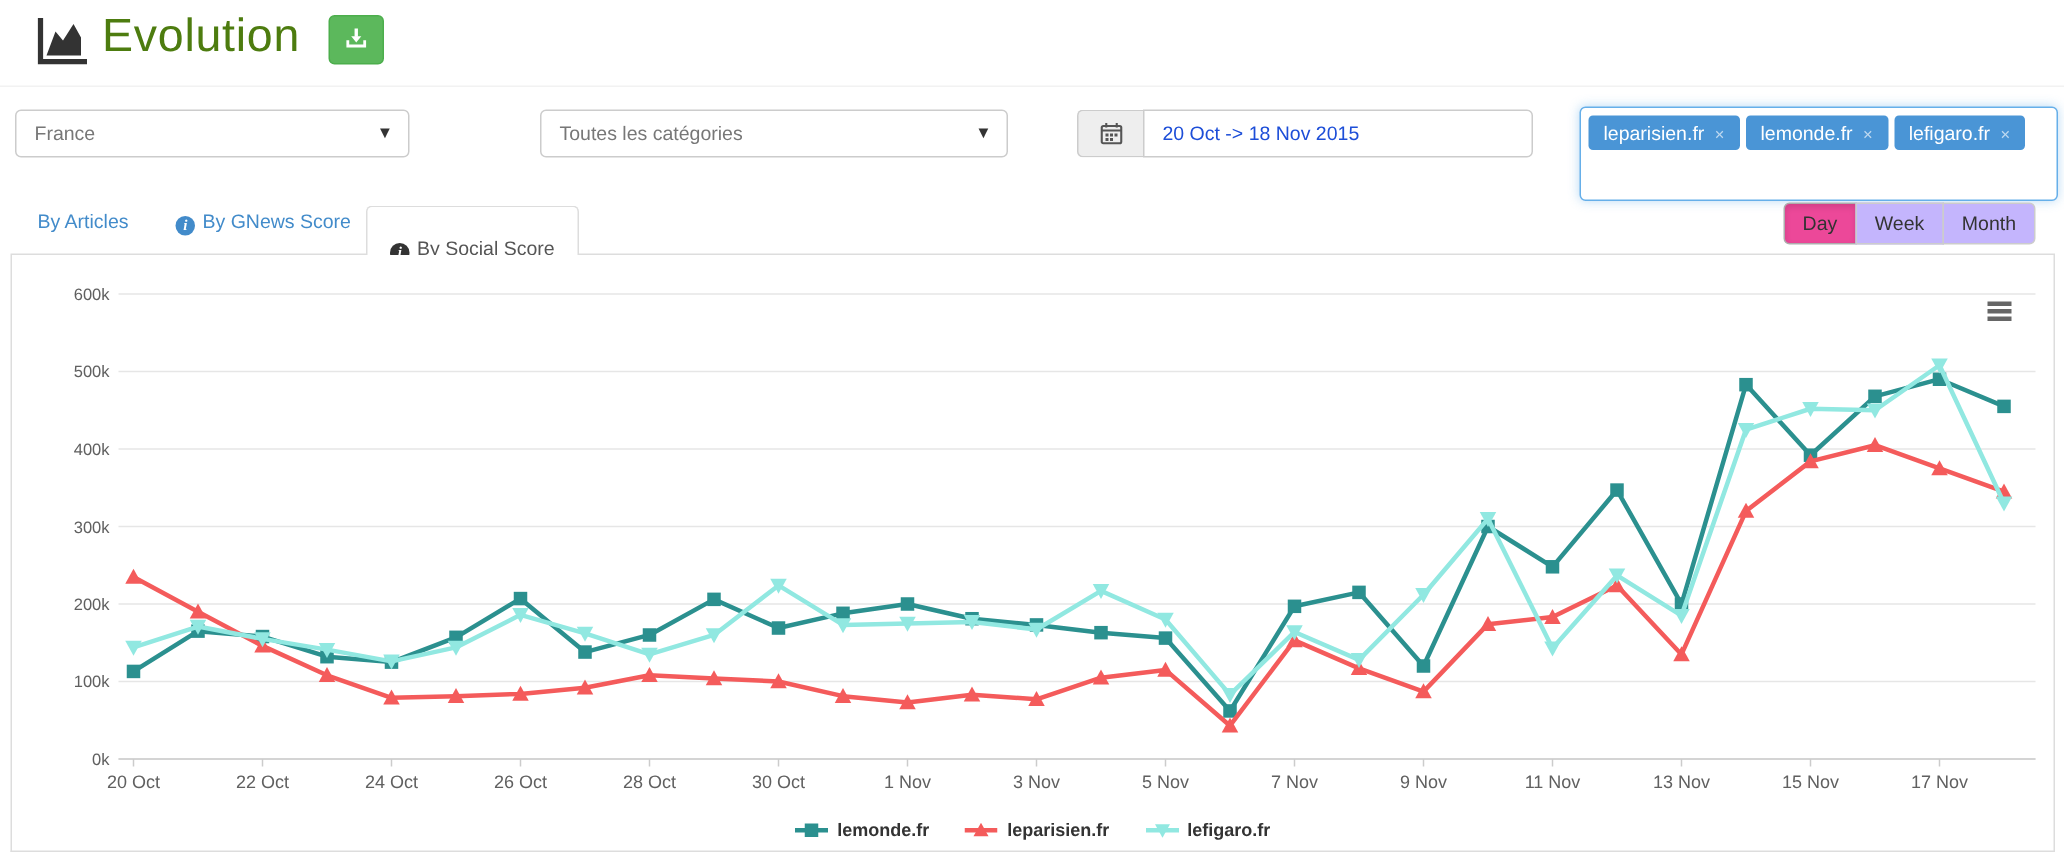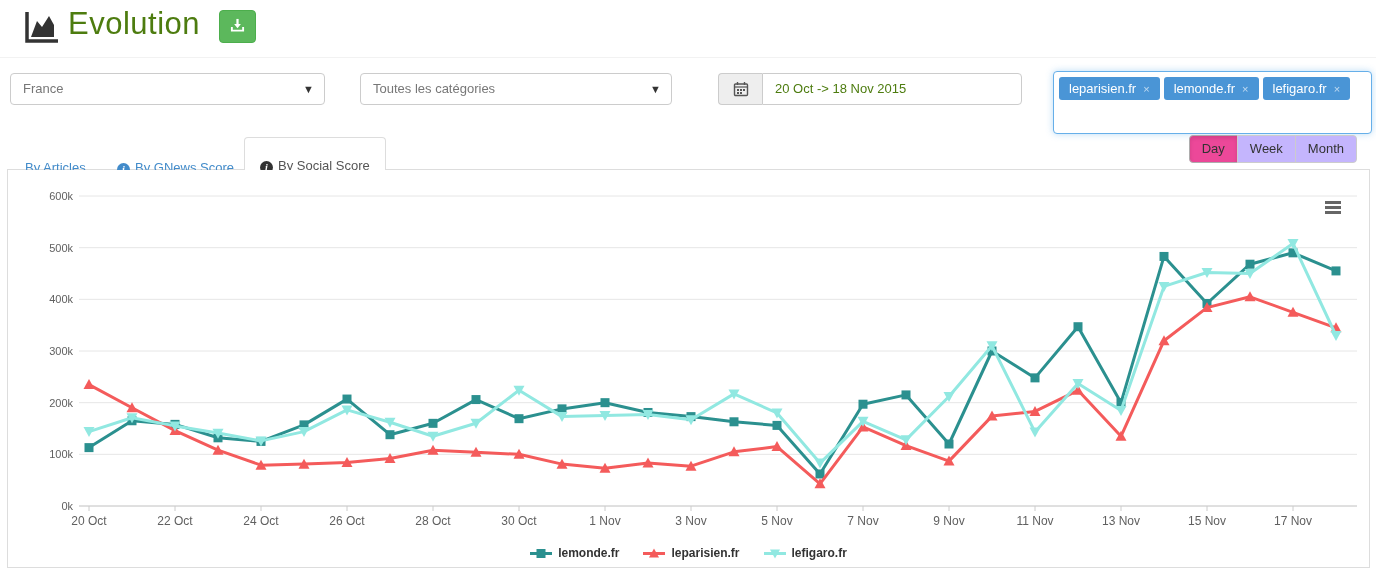--- a/index.html
+++ b/index.html
@@ -11,38 +11,38 @@
   .header-divider { position:absolute; top:57px; left:0; right:0; height:1px; background:#f2f2f2; }
   .area-icon { position:absolute; left:22px; top:9px; }
   .page-title { position:absolute; left:68px; top:6px; font-size:31px; font-weight:400; color:#4d7c0f; letter-spacing:.5px; }
   .dl-btn { position:absolute; left:219px; top:10px; width:37px; height:33px; background:#5cb85c;
             border:1px solid #4cae4c; border-radius:4px; cursor:pointer; display:flex; align-items:center; justify-content:center; }
 
   
   .sel { position:absolute; top:73px; height:32px; background:#fff; border:1px solid #ccc; border-radius:4px;
          font-size:13px; color:#777; line-height:30px; padding:0 28px 0 12px; cursor:pointer; }
   .sel .caret { position:absolute; right:10px; top:0; color:#333; font-size:11px; }
-  .sel-country { left:10px; width:315px; }
+  .sel-country { left:10px; width:263px; }
   .sel-category { left:360px; width:312px; }
 
   .date-group { position:absolute; left:718px; top:73px; width:304px; height:32px; display:flex; }
   .date-addon { width:44px; background:#eee; border:1px solid #ccc; border-right:none; border-radius:4px 0 0 4px;
                 display:flex; align-items:center; justify-content:center; color:#555; }
   .date-input { flex:1; border:1px solid #ccc; border-radius:0 4px 4px 0; background:#fff;
-                font-size:13px; color:#4d7c0f; line-height:30px; padding:0 12px; }
+                font-size:13px; color:#1d4ed8; line-height:30px; padding:0 12px; }
 
   .tags-box { position:absolute; left:1053px; top:71px; width:319px; height:63px; background:#fff;
               border:1px solid #66afe9; border-radius:4px; box-shadow:0 0 7px rgba(102,175,233,.45); padding:3px 4px; }
   .tag { display:inline-block; background:#4a95d6; color:#fff; border-radius:3px; font-size:13px;
          padding:4px 10px; margin:2px 3px 2px 1px; cursor:default; }
   .tag .x { margin-left:7px; color:rgba(255,255,255,.65); font-size:11px; cursor:pointer; }
 
   
   .tabs-row { position:absolute; left:7px; right:6px; top:130px; height:40px; border-bottom:1px solid #ddd; }
-  .tab-link { position:absolute; top:30px; font-size:13px; color:#428bca; cursor:pointer; white-space:nowrap; }
+  .tab-link { position:absolute; top:10px; font-size:13px; color:#428bca; cursor:pointer; white-space:nowrap; }
   .tab-articles { left:18px; }
   .tab-gnews { left:110px; }
   .tab-active { position:absolute; left:237px; top:7px; bottom:-1px; background:#fff; border:1px solid #ddd;
                 border-bottom:1px solid #fff; border-radius:4px 4px 0 0; padding:20px 15px; font-size:13px;
                 color:#555; cursor:default; white-space:nowrap; }
   .info-icon { display:inline-block; width:13px; height:13px; border-radius:50%; color:#fff; text-align:center;
                font:italic bold 10px/13px "Liberation Serif", serif; vertical-align:-1px; margin-right:5px; }
   .info-blue { background:#428bca; }
   .info-dark { background:#333; }
 

